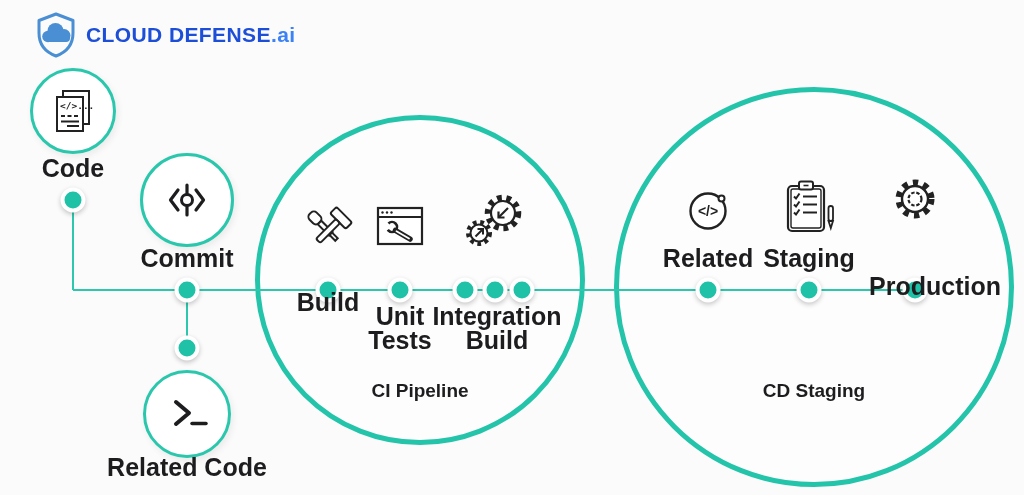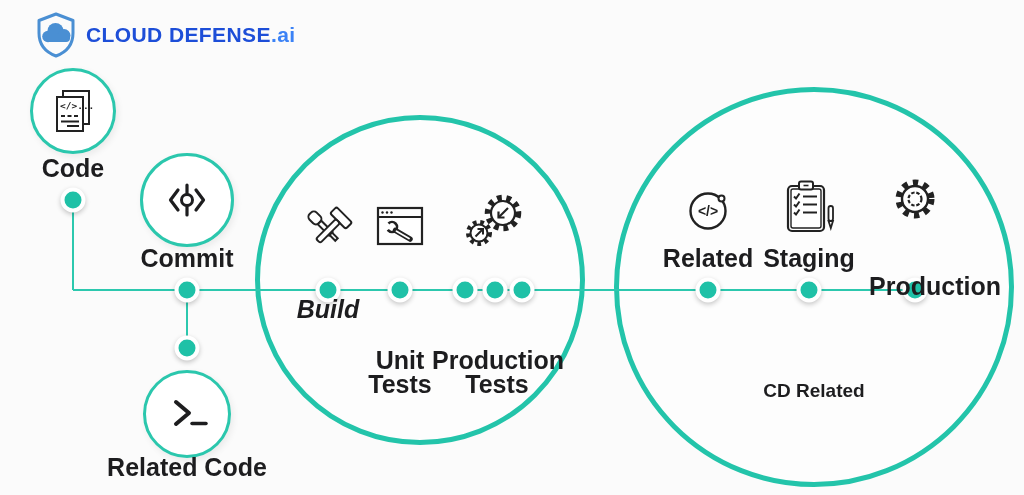--- a/index.html
+++ b/index.html
@@ -37,21 +37,21 @@
     background:#1fc1a7;border:4px solid #ffffff;
     box-shadow:0 2px 5px rgba(0,0,0,.22);
     transform:translate(-50%,-50%);z-index:5;
   }
   
   .lbl{
     position:absolute;transform:translate(-50%,0);
     font-weight:700;font-size:25px;line-height:24px;
     text-align:center;z-index:6;white-space:nowrap;
   }
-  .lbl.wrap{white-space:normal;margin-top:44px;}
+  .lbl.wrap{white-space:normal;}
   .pipe-title{
     position:absolute;transform:translate(-50%,0);
     font-weight:700;font-size:19px;z-index:6;white-space:nowrap;
   }
   
   .icon{position:absolute;transform:translate(-50%,-50%);z-index:6;line-height:0;}
   svg{display:block;}
 </style>
 </head>
 <body>
@@ -151,23 +151,24 @@
       <circle cx="41" cy="21" r="12" fill="#fff" stroke="#222" stroke-width="2.2"></circle>
       <line x1="46" y1="16" x2="36.5" y2="25.5" stroke="#222" stroke-width="2.2"></line>
       <polyline points="36.5,19.5 36.5,25.5 42.5,25.5" fill="none" stroke="#222" stroke-width="2.2"></polyline>
       <circle cx="17" cy="41" r="10.5" fill="none" stroke="#222" stroke-width="5" stroke-dasharray="3.6 3.6"></circle>
       <circle cx="17" cy="41" r="8.5" fill="#fff" stroke="#222" stroke-width="2"></circle>
       <line x1="13.5" y1="44.5" x2="21" y2="37" stroke="#222" stroke-width="2"></line>
       <polyline points="15.5,37 21,37 21,42.5" fill="none" stroke="#222" stroke-width="2"></polyline>
     </svg>
   </div>
 
-  <div class="lbl" style="left:328px;top:297px;font-style:italic;">Build</div>
+  <div class="lbl" style="left:328px;top:290px;">Build</div>
   <div class="lbl wrap" style="left:400px;top:304px;width:80px;">Unit Tests</div>
-  <div class="lbl wrap" style="left:497px;top:304px;width:130px;">Production Tests</div>
+  <div class="lbl wrap" style="left:497px;top:304px;width:130px;">Integration Build</div>
+  <div class="pipe-title" style="left:420px;top:380px;">CI Pipeline</div>
 
   <div class="icon" style="left:708px;top:211px;">
     <svg width="54" height="54" viewBox="0 0 54 54">
       <circle cx="27" cy="27" r="17.5" fill="#fff" stroke="#222" stroke-width="2.4"></circle>
       <circle cx="40.5" cy="14.5" r="3" fill="#fff" stroke="#222" stroke-width="2"></circle>
       <text x="27" y="32" font-size="14" font-weight="bold" fill="#222" text-anchor="middle" font-family="'Liberation Sans', sans-serif">&lt;/&gt;</text>
     </svg>
   </div>
 
   <div class="icon" style="left:809px;top:207px;">
@@ -191,21 +192,21 @@
     <svg width="52" height="52" viewBox="0 0 52 52">
       <circle cx="26" cy="26" r="16" fill="none" stroke="#222" stroke-width="7" stroke-dasharray="5.2 5.2"></circle>
       <circle cx="26" cy="26" r="13" fill="#fff" stroke="#222" stroke-width="2.4"></circle>
       <circle cx="26" cy="26" r="6.5" fill="none" stroke="#222" stroke-width="2.2" stroke-dasharray="3.4 1.8"></circle>
     </svg>
   </div>
 
   <div class="lbl" style="left:708px;top:246px;">Related</div>
   <div class="lbl" style="left:809px;top:246px;">Staging</div>
   <div class="lbl" style="left:935px;top:246px;margin-top:28px;">Production</div>
-  <div class="pipe-title" style="left:814px;top:380px;">CD Related</div>
+  <div class="pipe-title" style="left:814px;top:380px;">CD Staging</div>
 
   <div class="dot" style="left:73px;top:200px;"></div>
   <div class="dot" style="left:187px;top:290px;"></div>
   <div class="dot" style="left:187px;top:348px;"></div>
   <div class="dot" style="left:328px;top:290px;"></div>
   <div class="dot" style="left:400px;top:290px;"></div>
   <div class="dot" style="left:465px;top:290px;"></div>
   <div class="dot" style="left:495px;top:290px;"></div>
   <div class="dot" style="left:522px;top:290px;"></div>
   <div class="dot" style="left:708px;top:290px;"></div>

